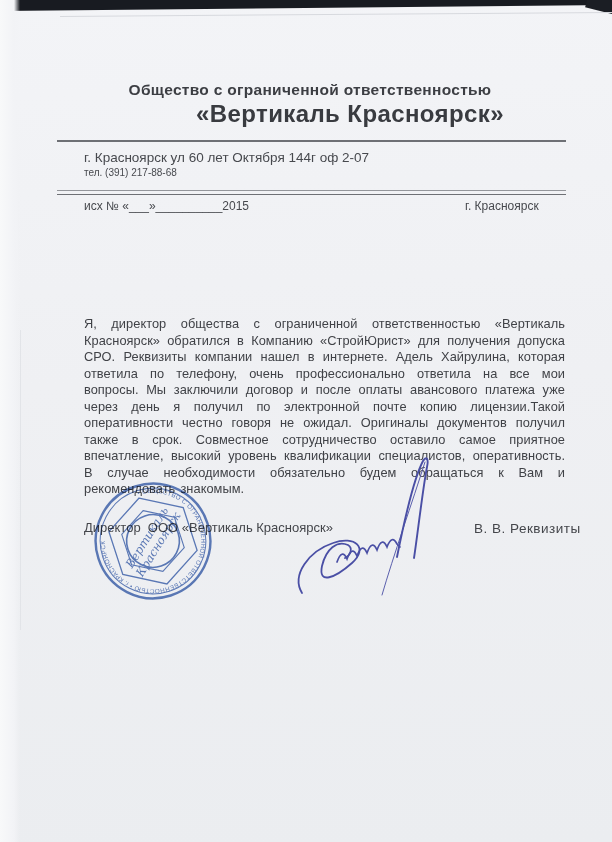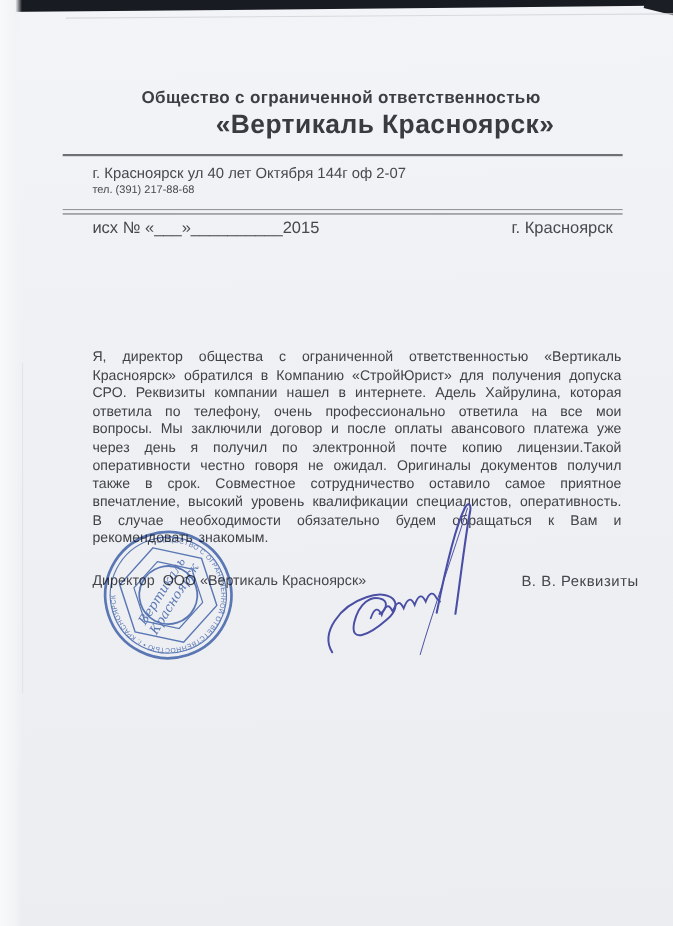--- a/index.html
+++ b/index.html
@@ -54,21 +54,21 @@
     border-top:1px solid #94969b;border-bottom:1px solid #6e7075;
   }
   .address{
     position:absolute;top:150px;left:84px;font-size:13.5px;color:#47494e;
   }
   .phone{
     position:absolute;top:167px;left:84px;font-size:10px;color:#47494e;
   }
   .ref-row{
     position:absolute;top:199px;left:84px;width:480px;height:16px;
-    font-size:15px;color:#47494e;
+    font-size:12px;color:#47494e;
   }
   .ref-left{position:absolute;left:0;top:0;}
   .ref-city{position:absolute;left:361px;top:0;margin-left:20px;}
   
   .body-text{
     position:absolute;top:316px;left:84px;width:481px;margin:0;
     font-size:12.8px;line-height:16.5px;color:#404247;
     text-align:justify;word-spacing:1.5px;letter-spacing:.05px;
   }
   
@@ -104,21 +104,21 @@
   <div class="corner-wedge"></div>
   <div class="frame-line"></div>
   <div class="left-strip"></div>
   <div class="crease"></div>
 
   <div class="org-type">Общество с ограниченной ответственностью</div>
   <div class="org-name">«Вертикаль Красноярск»</div>
 
   <div class="rule1"></div>
 
-  <div class="address">г. Красноярск ул 40 лет Октября 144г оф 2-07</div>
+  <div class="address">г. Красноярск ул 60 лет Октября 144г оф 2-07</div>
   <div class="phone">тел. (391) 217-88-68</div>
 
   <div class="rule2"></div>
 
   <div class="ref-row">
     <span class="ref-left">исх № «___»__________2015</span>
     <span class="ref-city">г. Красноярск</span>
   </div>
 
   <p class="body-text">Я, директор общества с ограниченной ответственностью «Вертикаль Красноярск» обратился в Компанию «СтройЮрист» для получения допуска СРО. Реквизиты компании нашел в интернете. Адель Хайрулина, которая ответила по телефону, очень профессионально ответила на все мои вопросы. Мы заключили договор и после оплаты авансового платежа уже через день я получил по электронной почте копию лицензии.Такой оперативности честно говоря не ожидал. Оригиналы документов получил также в срок. Совместное сотрудничество оставило самое приятное впечатление, высокий уровень квалификации специалистов, оперативность. В случае необходимости обязательно будем обращаться к Вам и рекомендовать знакомым.</p>

